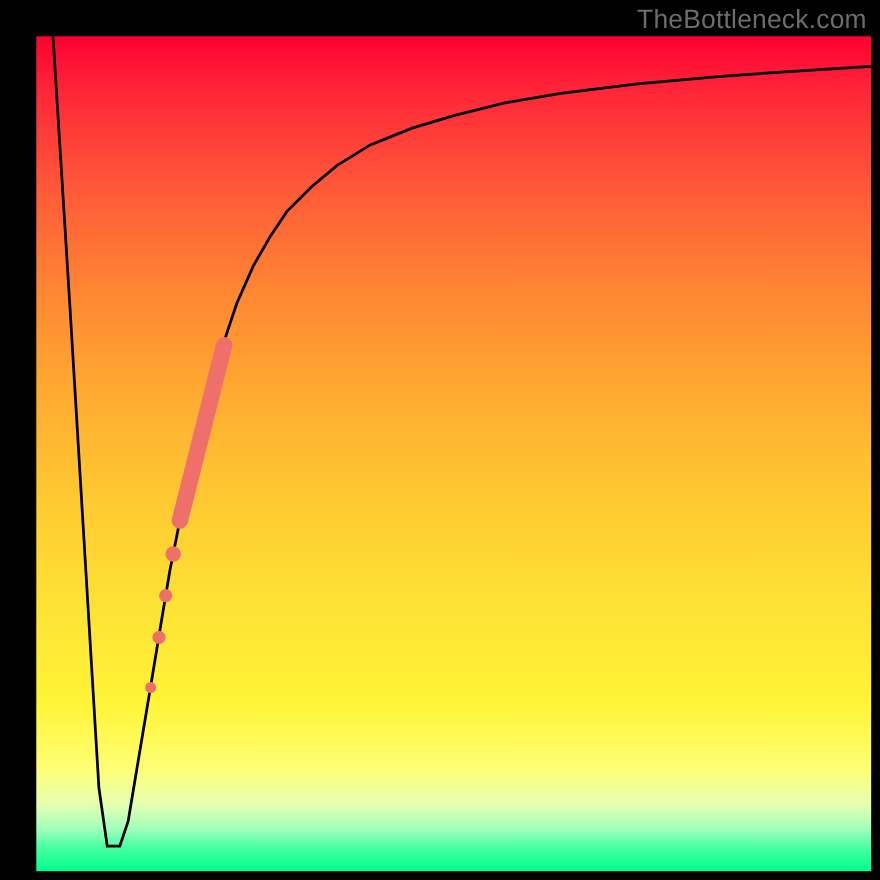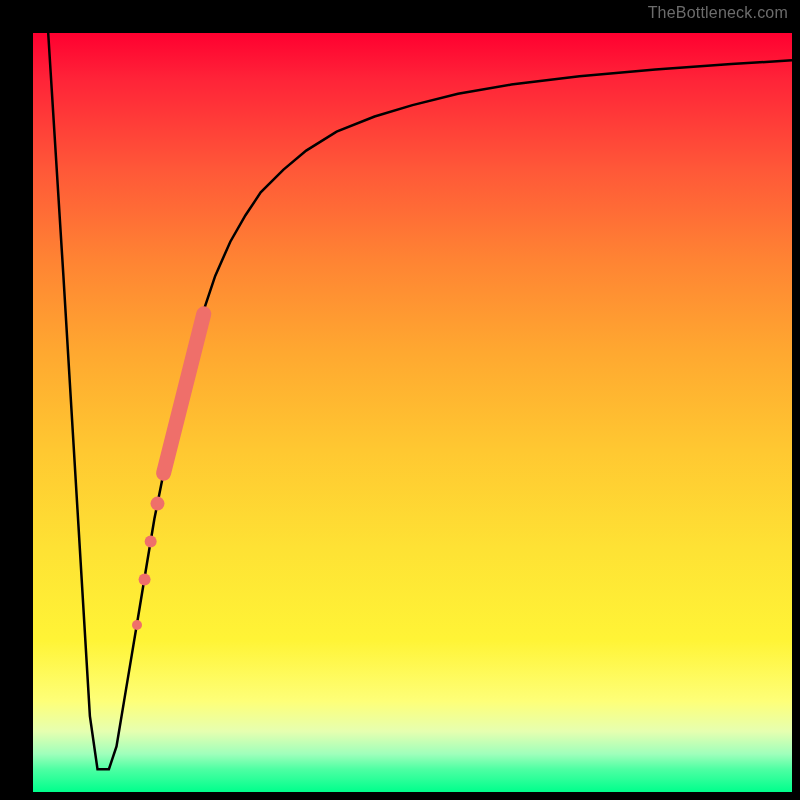--- a/index.html
+++ b/index.html
@@ -37,21 +37,21 @@
       #9fffbb 95%,
       #4effa3 97%,
       #00ff8c 100%
     );
   }
   .watermark {
     position: absolute;
     top: 4px;
     right: 12px;
     color: #6c6c6c;
-    font-size: 16px;
+    font-size: 24px;
     font-weight: 400;
     letter-spacing: 0.2px;
     z-index: 10;
   }
   svg.curve {
     position: absolute;
     left: 0;
     top: 0;
     width: 759px;
     height: 759px;

